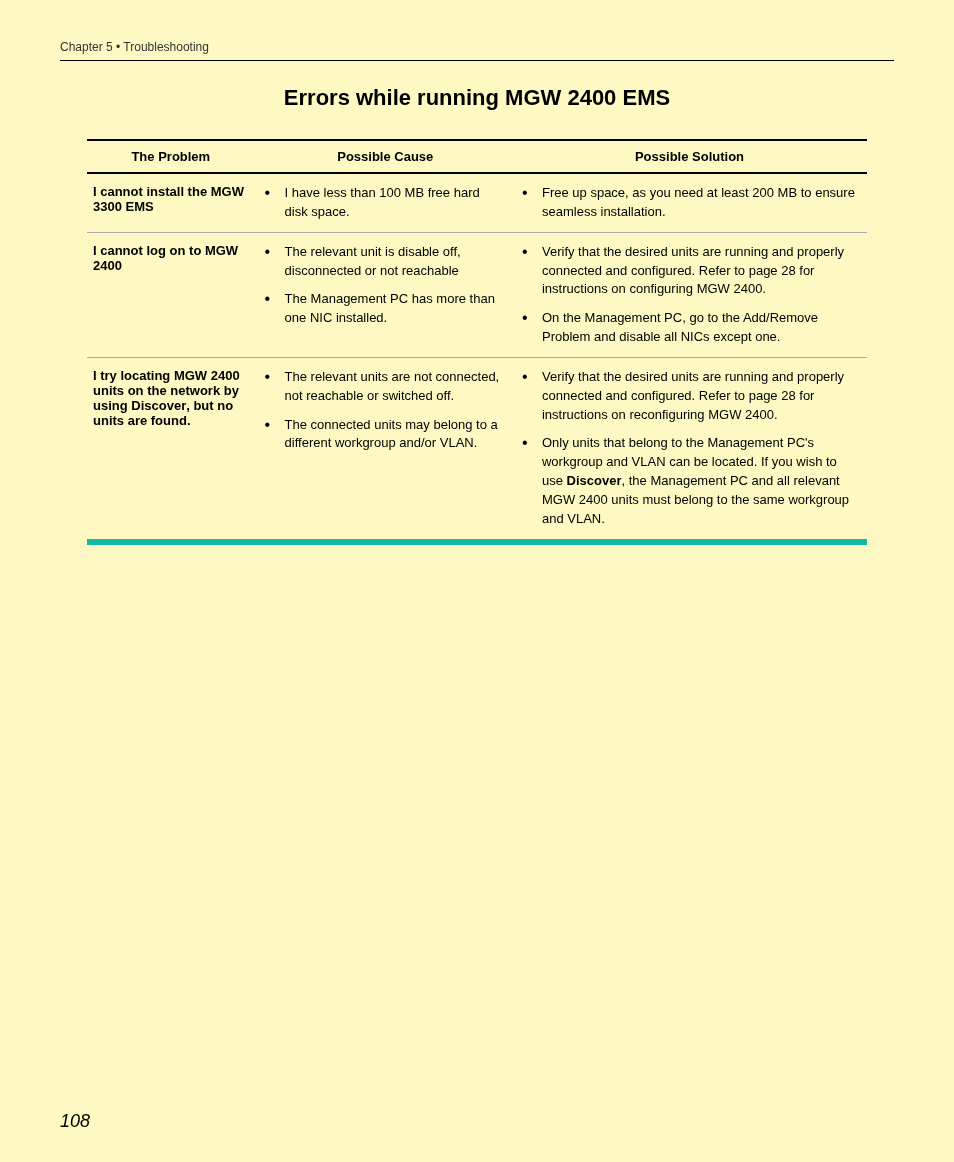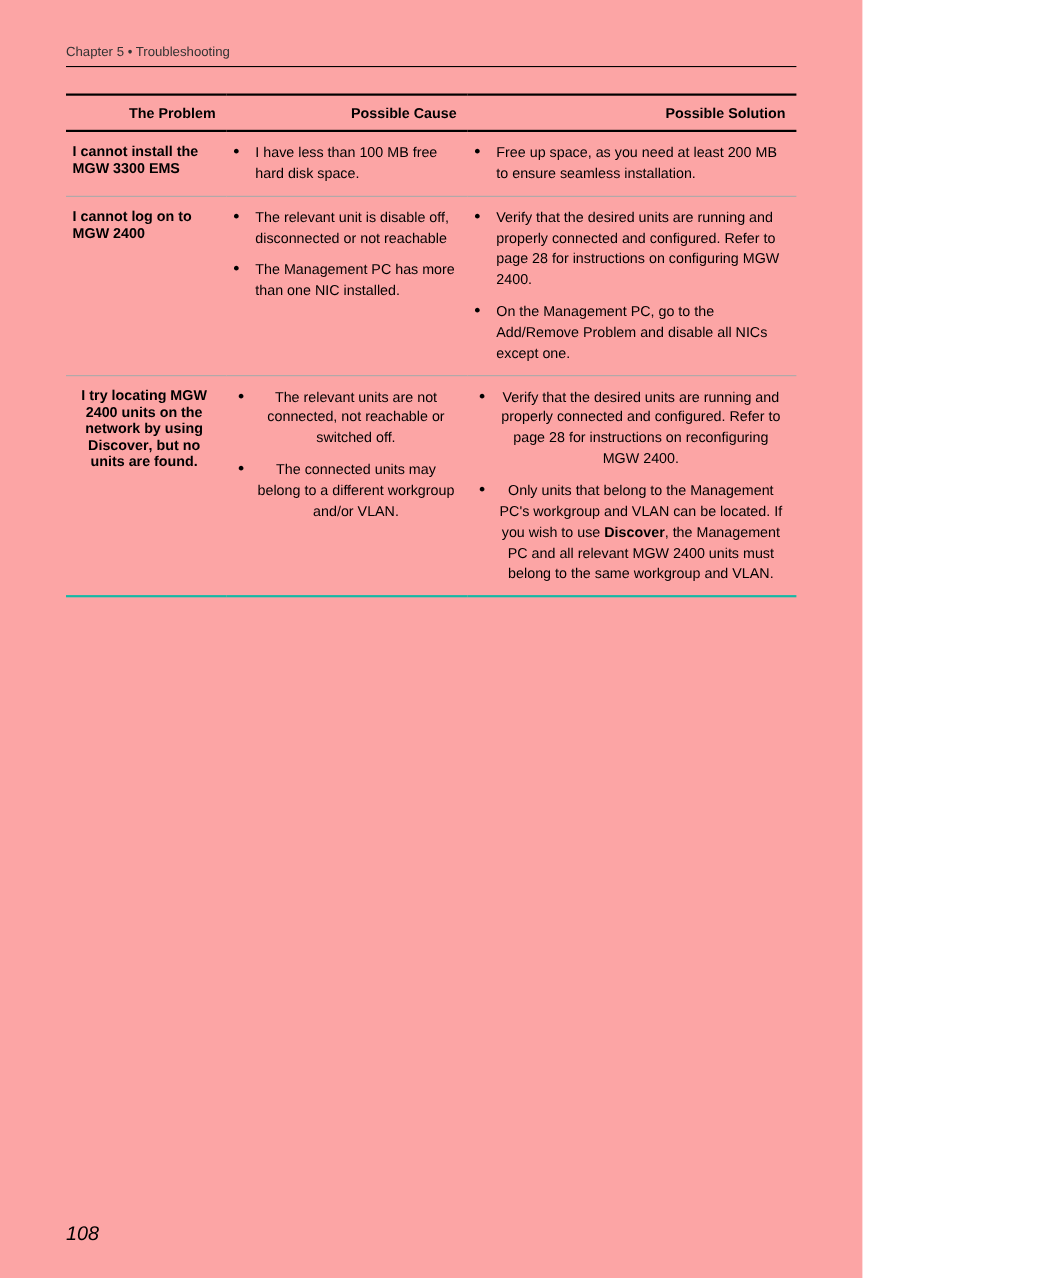--- a/index.html
+++ b/index.html
@@ -12,23 +12,23 @@
       font-family: Arial, Helvetica, sans-serif;
       font-size: 13px;
       background: #ffffff;
       color: #000000;
       width: 954px;
       min-height: 1162px;
       position: relative;
     }
 
     .page-container {
-      width: 784px;
+      width: 954px;
       min-height: 1162px;
-      background: #fca5a5;
+      background: #fef9c3;
       padding: 40px 60px 60px 60px;
       position: relative;
     }
 
     .chapter-header {
       font-size: 12px;
       color: #333;
       margin-bottom: 6px;
     }
 
@@ -58,21 +58,21 @@
 
     .table-header-row {
       border-top: 2.5px solid #000;
       border-bottom: 2px solid #000;
     }
 
     .table-header-row th {
       font-weight: bold;
       font-size: 13px;
       padding: 8px 10px 8px 6px;
-      text-align: right;
+      text-align: center;
       vertical-align: bottom;
     }
 
     .col-problem {
       width: 22%;
     }
 
     .col-cause {
       width: 33%;
     }
@@ -85,22 +85,21 @@
       padding: 10px 10px 10px 6px;
       vertical-align: top;
       font-size: 13px;
     }
 
     .table-body-row {
       border-bottom: 1px solid #aaa;
     }
 
     .table-body-row:last-child {
-      border-bottom: 2px solid #14b8a6;
-      text-align: center;
+      border-bottom: 6px solid #14b8a6;
     }
 
     .problem-cell {
       font-weight: bold;
       font-size: 13px;
       padding-top: 12px;
     }
 
     .bullet-list {
       list-style: none;
@@ -141,20 +140,21 @@
     }
   </style>
 </head>
 <body>
 
 <div class="page-container">
 
   <div class="chapter-header">Chapter 5 • Troubleshooting</div>
   <hr class="chapter-divider">
 
+  <h1 class="page-title">Errors while running MGW 2400 EMS</h1>
 
   <div class="content-area">
     <table class="table-container">
       <thead>
         <tr class="table-header-row">
           <th class="col-problem">The Problem</th>
           <th class="col-cause">Possible Cause</th>
           <th class="col-solution">Possible Solution</th>
         </tr>
       </thead>

